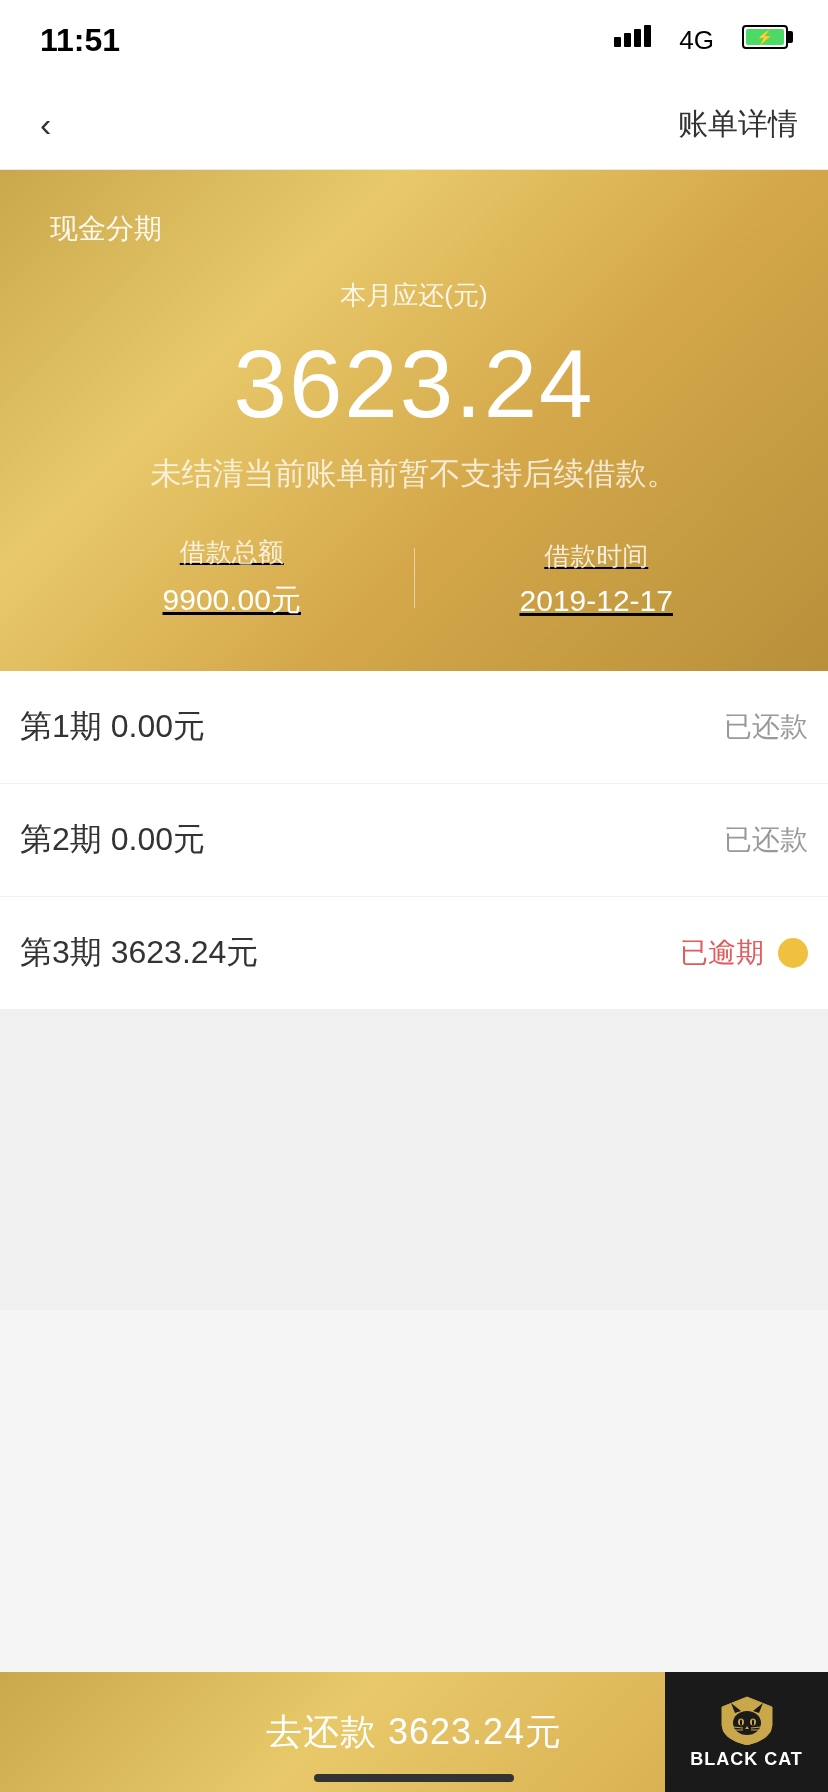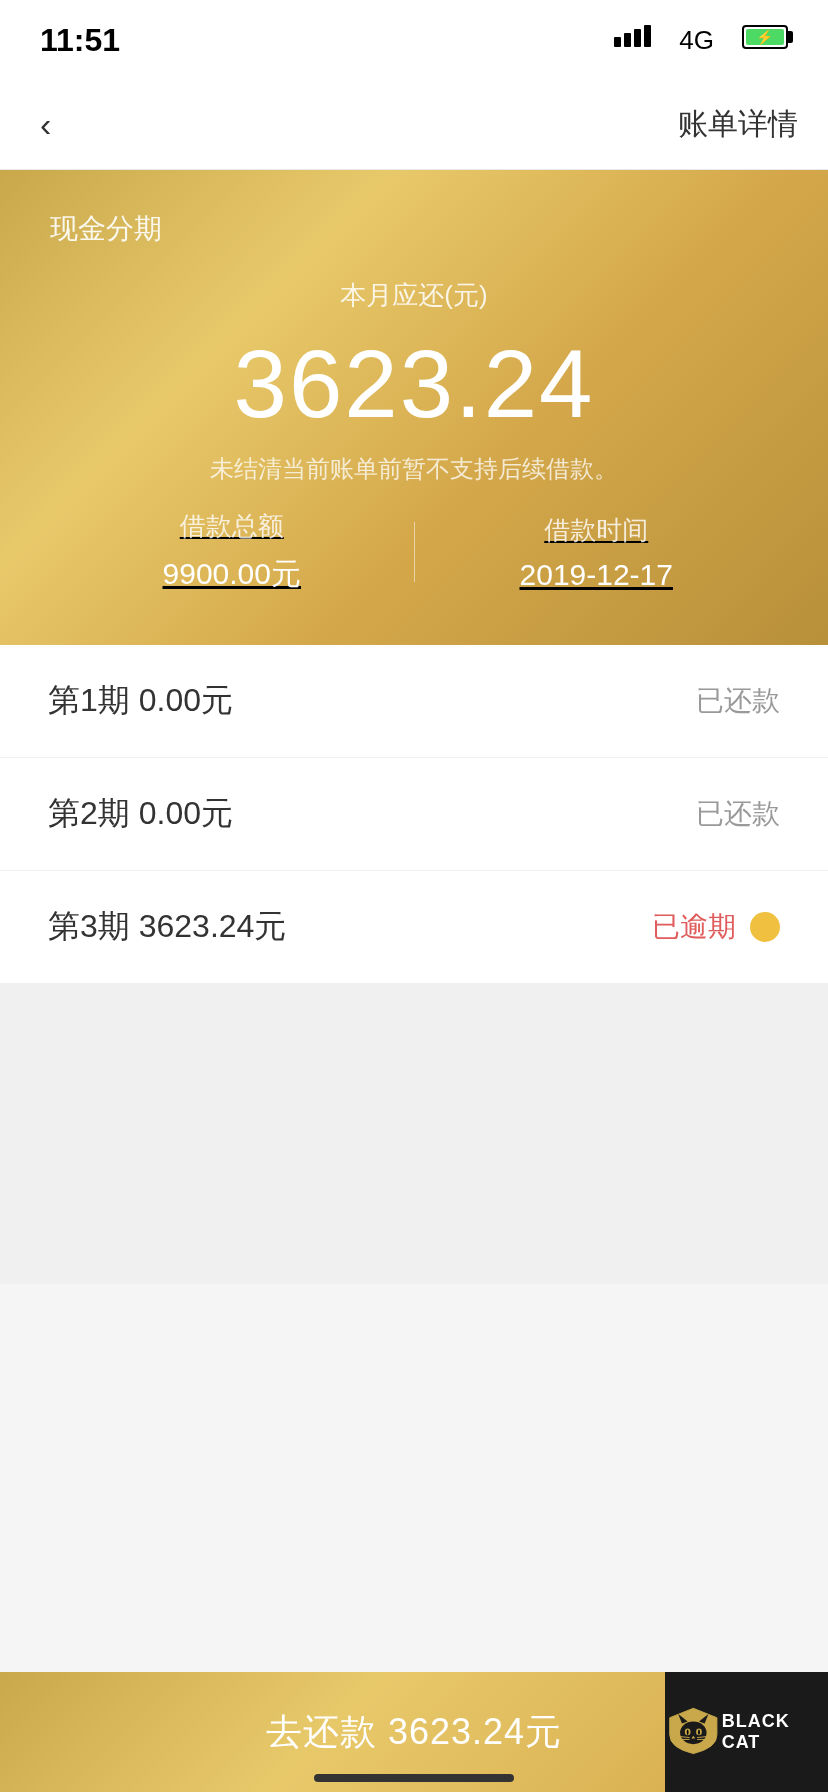--- a/index.html
+++ b/index.html
@@ -141,24 +141,24 @@
     }
     .hero-amount {
       font-size: 96px;
       font-weight: 300;
       color: #fff;
       text-align: center;
       margin-bottom: 14px;
       letter-spacing: 2px;
     }
     .hero-notice {
-      font-size: 24px;
+      font-size: 31px;
       color: rgba(255,255,255,0.75);
       text-align: center;
-      margin-bottom: 24px;
+      margin-bottom: 40px;
     }
     .hero-info-row {
       display: flex;
       justify-content: space-around;
       align-items: center;
       margin-top: 10px;
       text-decoration: underline;
     }
     .hero-info-item {
       text-align: center;
@@ -180,21 +180,21 @@
       background: rgba(255,255,255,0.5);
     }
 
     
     .installment-list {
       background: #fff;
       margin-top: 0;
     }
     .installment-item {
       background: #fff;
-      padding: 34px 48px;
+      padding: 34px 20px;
       border-bottom: 1px solid #f0f0f0;
     }
     .installment-item-header {
       display: flex;
       justify-content: space-between;
       align-items: center;
     }
     .installment-item-title {
       font-size: 32px;
       color: #333;
@@ -259,21 +259,21 @@
 
     
     .black-cat-watermark {
       position: fixed;
       bottom: 0;
       right: 0;
       width: 163px;
       height: 120px;
       background: #1a1a1a;
       display: flex;
-      flex-direction: row;
+      flex-direction: column;
       align-items: center;
       justify-content: center;
       z-index: 200;
     }
     .cat-logo {
       width: 60px;
       height: 50px;
       margin-bottom: 4px;
     }
     .black-cat-text {

